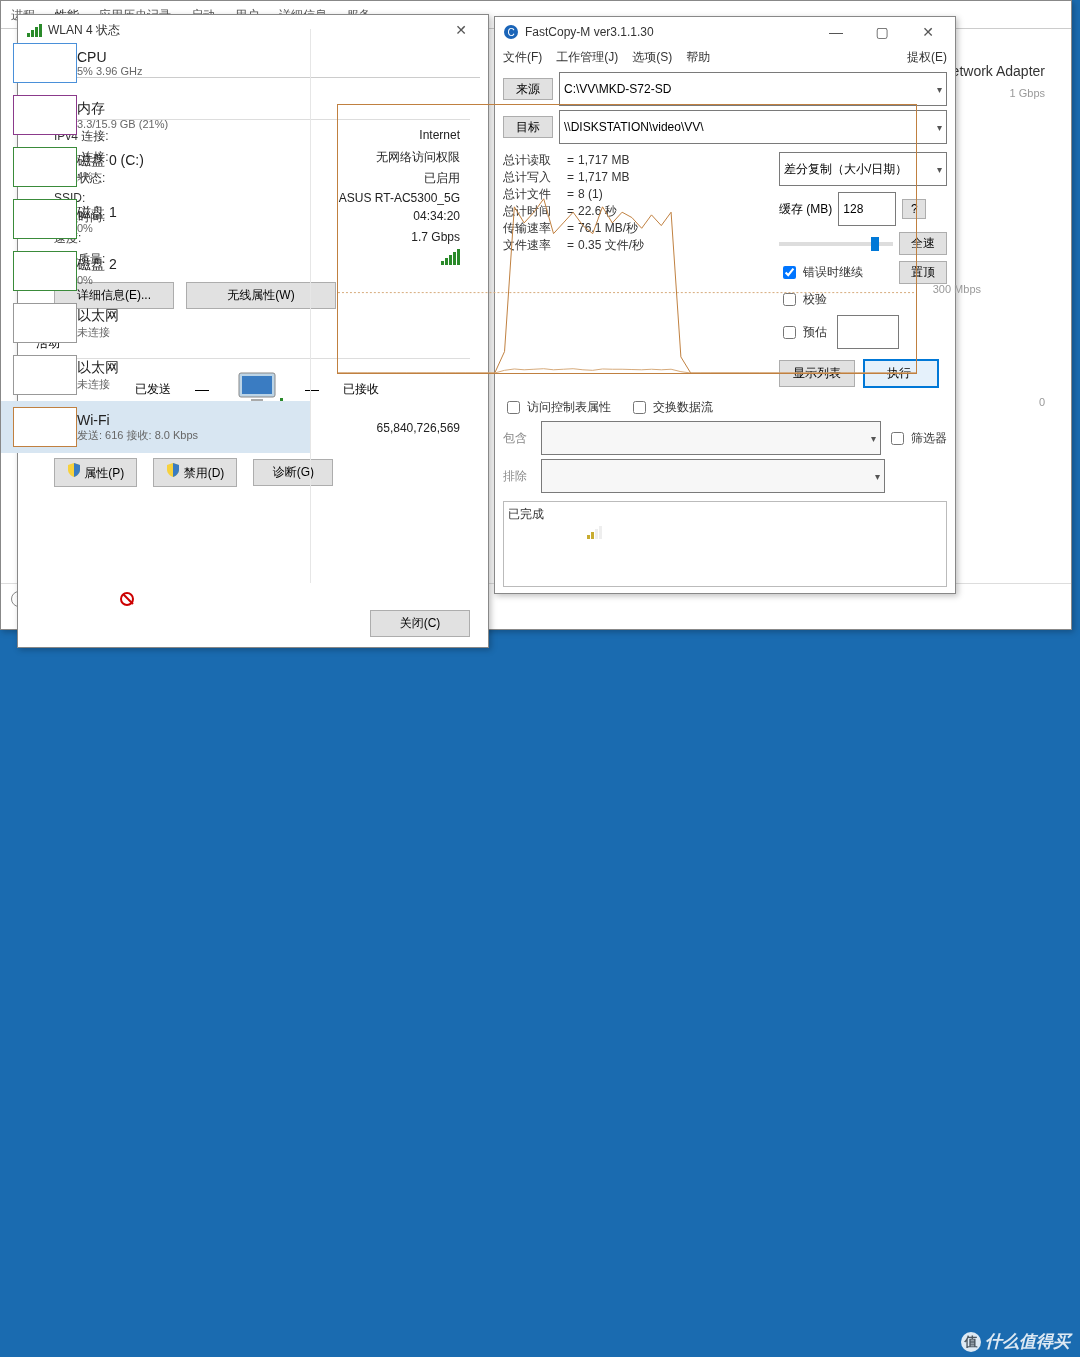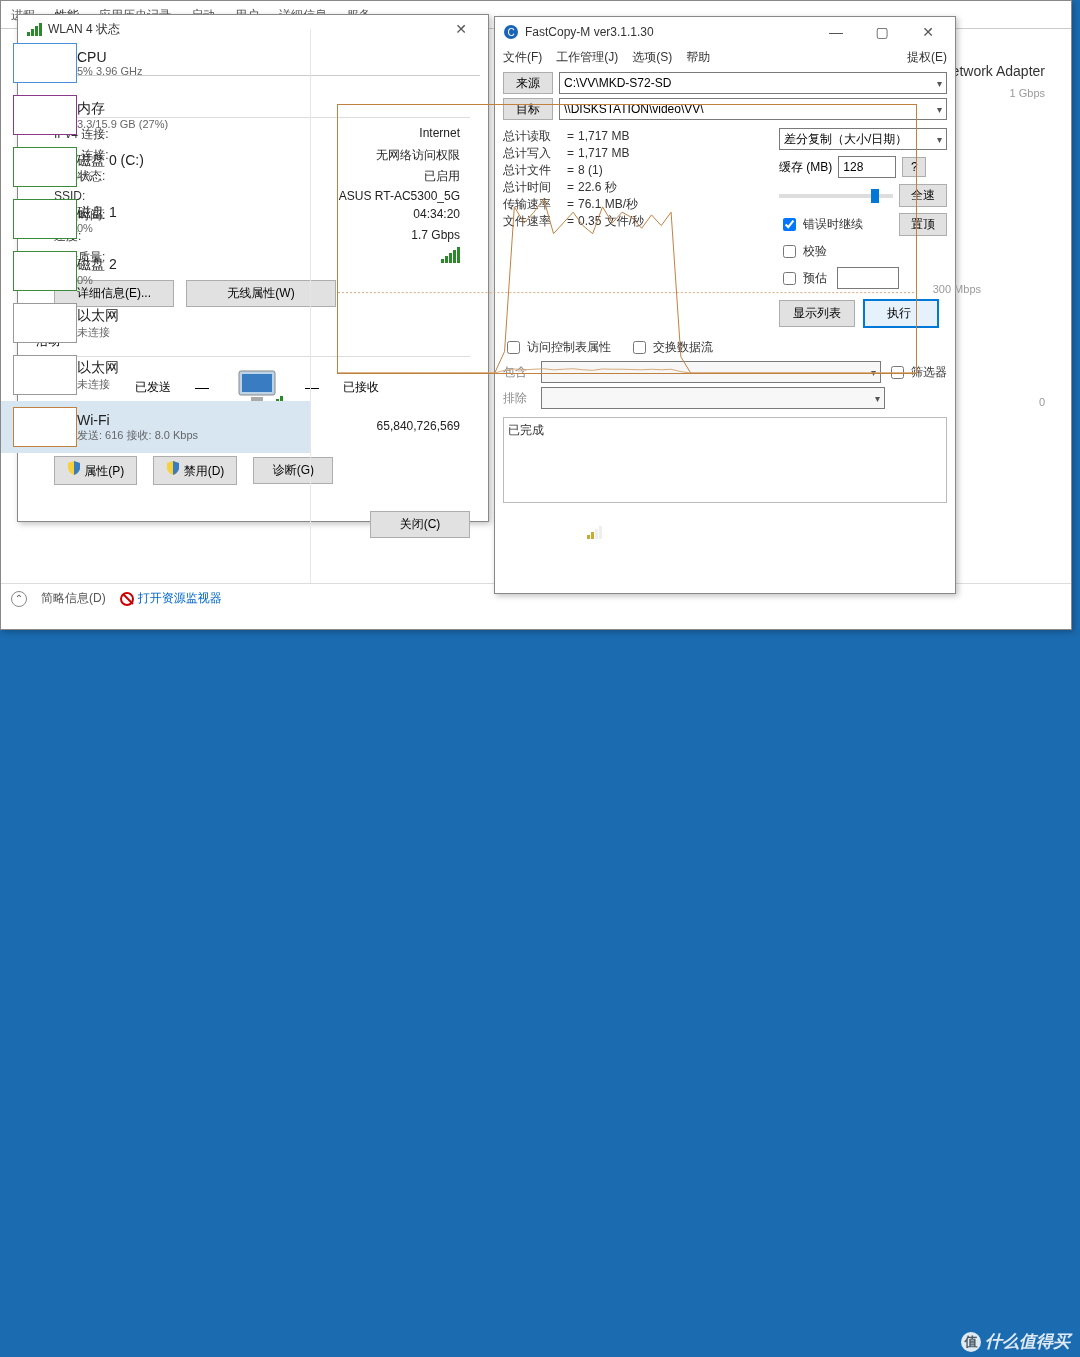--- a/index.html
+++ b/index.html
@@ -39,34 +39,34 @@
     cursor:pointer;
     min-width:80px;
     text-align:center;
   }
   .btn.primary { border:2px solid #0078d7; background:#e5f1fb;padding-left:8px; }
   input[type=text], .combo {
     border:1px solid #7a7a7a;
     background:#fff;
     font-size:12px;
     padding:2px 4px;
-    height:22px;
+    height:34px;
     width:100%;
   }
   .combo { display:flex; align-items:center; justify-content:space-between; cursor:pointer; }
   .combo .arrow::after { content:"▾"; color:#555; font-size:10px; margin-left:4px; }
   label.ck { display:flex; align-items:center; gap:4px; font-size:12px; color:#333; }
   .row { display:flex; align-items:center; gap:6px; }
   .field-row { display:flex; justify-content:space-between; font-size:12px; color:#222; padding:2px 0; }
   .field-row .k { color:#333; }
   .field-row .v { color:#222; text-align:right; }
   .tab { display:inline-block; border:1px solid #ccc; border-bottom:none; background:#fff; padding:4px 12px; font-size:12px; position:relative; top:1px; }
   .tabstrip { border-bottom:1px solid #ccc; margin:6px 8px 0 8px; }
   
-  #wlan-window { left:17px; top:14px; width:472px; height:508px; }
+  #wlan-window { left:17px; top:14px; width:472px; height:634px; }
   #wlan-body { padding:8px 18px; font-size:12px; }
   .sig { display:inline-flex; align-items:flex-end; gap:1px; height:14px; }
   .sig span { width:3px; background:#2a8a2a; display:inline-block; }
   .sig .b1{height:4px}.sig .b2{height:7px}.sig .b3{height:10px}.sig .b4{height:13px}.sig .b5{height:16px}
   .shield { width:14px; height:14px; display:inline-block; }
   .shield svg { width:14px; height:14px; }
   
   #fc-window { left:494px; top:16px; width:462px; height:578px; }
   #fc-menu { display:flex; gap:14px; padding:2px 8px; font-size:12px; color:#333; }
   #fc-menu .right { margin-left:auto; }
@@ -383,21 +383,21 @@
             <div class="perf-thumb cpu"></div>
     <div class="perf-label">
               <h4>CPU</h4>
     <p>5%  3.96 GHz</p>
             </div>
           </div>
           <div class="perf-item">
             <div class="perf-thumb mem"></div>
     <div class="perf-label">
               <h4>内存</h4>
-    <p>3.3/15.9 GB (27%)</p>
+    <p>3.3/15.9 GB (21%)</p>
             </div>
           </div>
           <div class="perf-item">
             <div class="perf-thumb disk"></div>
     <div class="perf-label">
               <h4>磁盘 0 (C:)</h4>
     <p>4%</p>
             </div>
           </div>
           <div class="perf-item">

